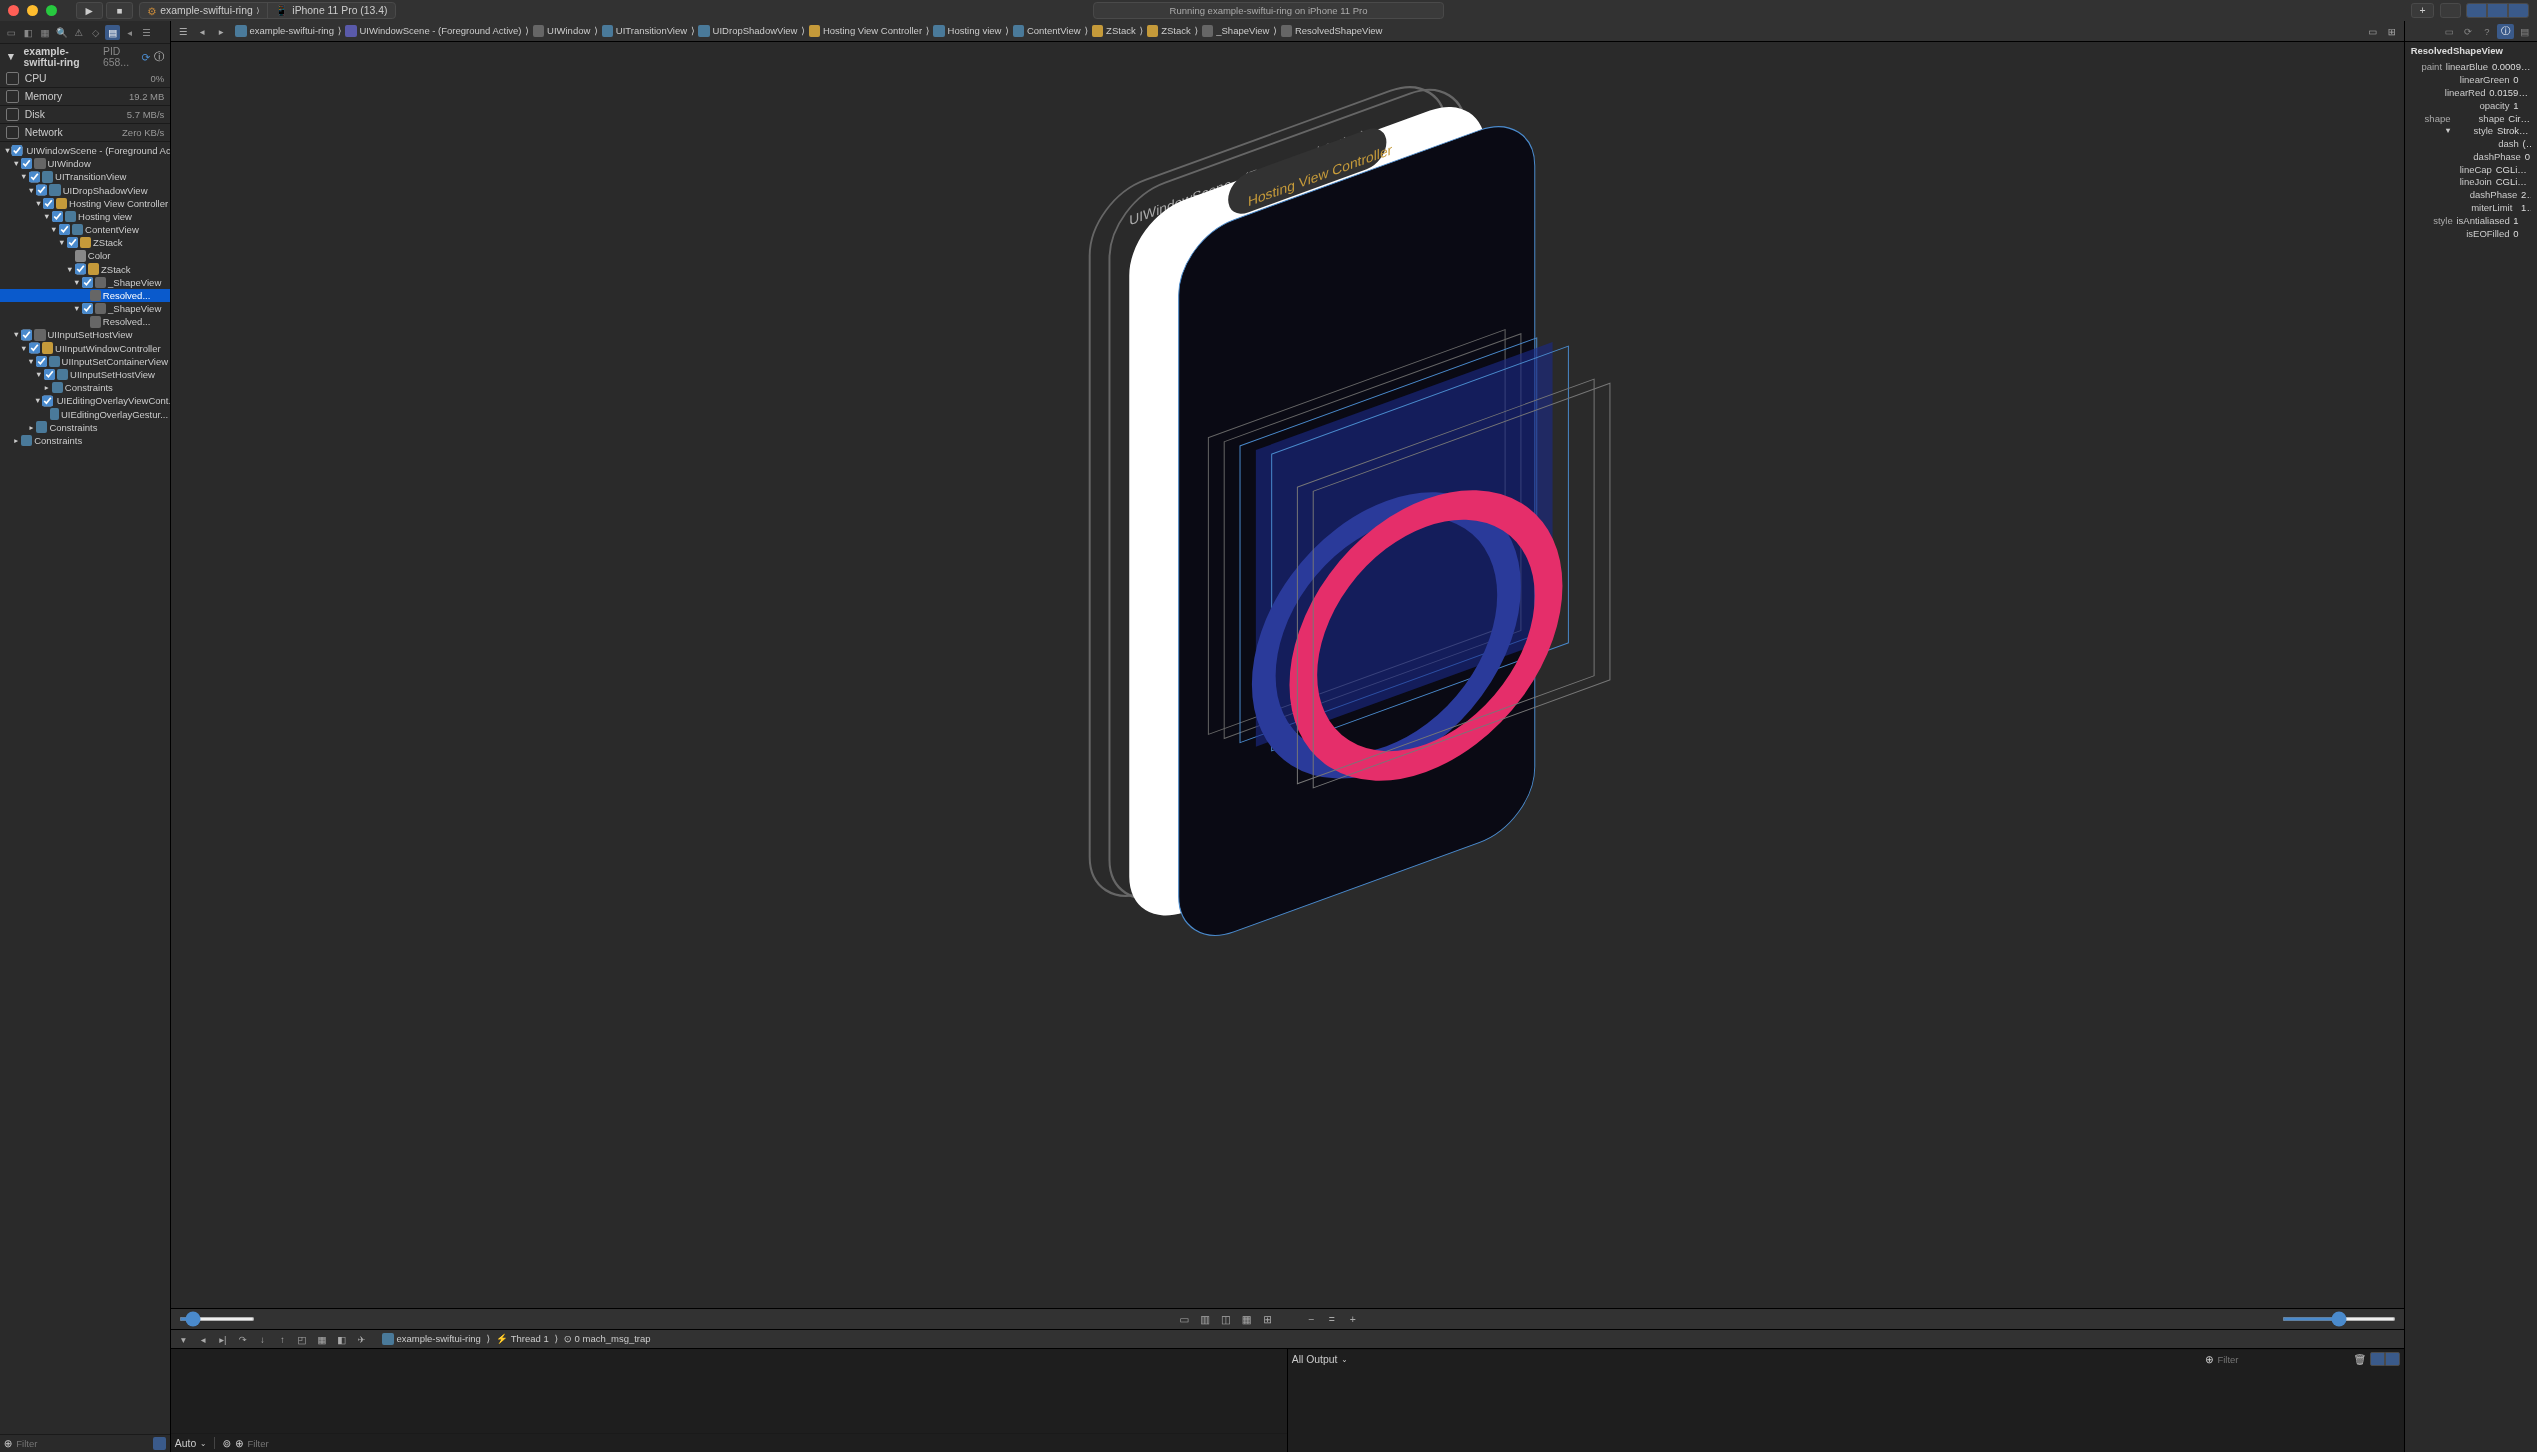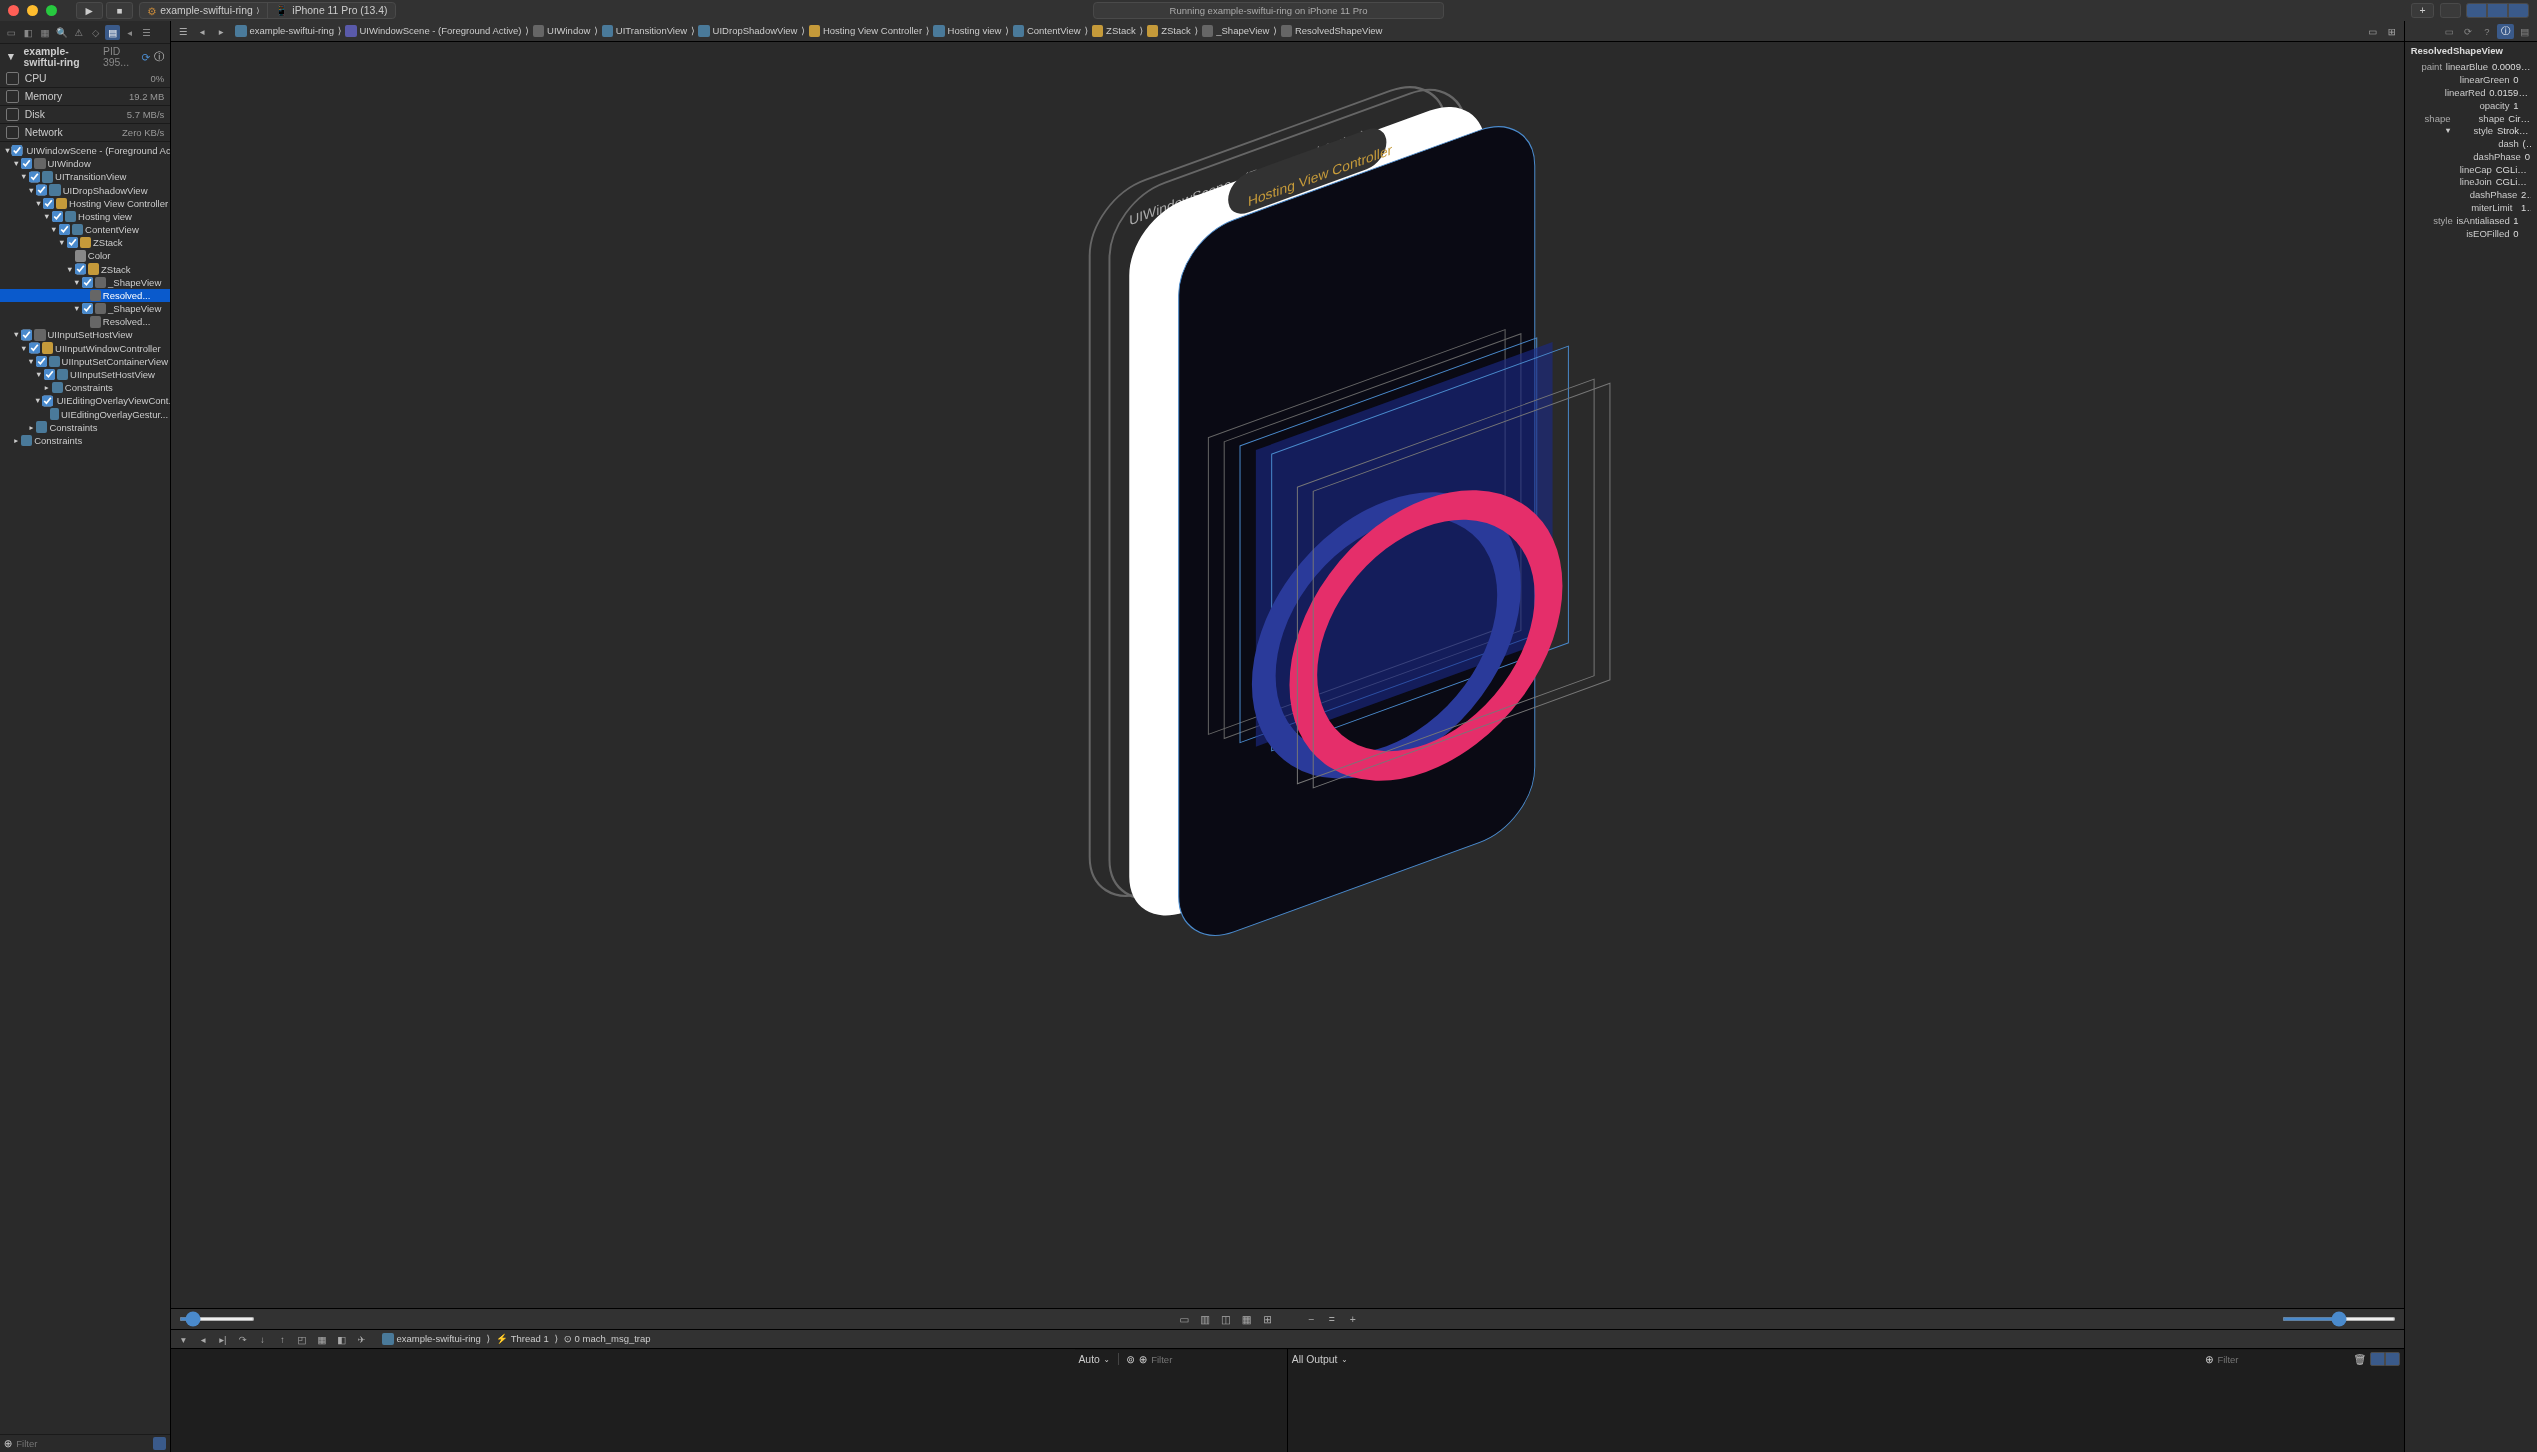--- a/index.html
+++ b/index.html
@@ -75,21 +75,21 @@
 .slider-sm { width: 76px; }
 .ctrl-mid { margin-left: auto; margin-right: auto; display: flex; gap: 3.8px; }
 .ctrl-ic { width: 17px; height: 15px; display: flex; align-items: center; justify-content: center; color: #aaa; }
 .slider-lg { width: 114px; }
 
 
 .debugbar { height: 19px; background: #323232; display: flex; align-items: center; padding: 0 3.8px; gap: 2.8px; border-top: 0.9px solid #000; font-size: 9.5px; }
 .db-btn { width: 17px; height: 15px; display: flex; align-items: center; justify-content: center; color: #aaa; }
 .db-crumbs { display: flex; align-items: center; gap: 1.9px; margin-left: 5.7px; }
 .debug-content { height: 104px; display: flex; background: #1e1e1e; border-top: 0.9px solid #000; }
-.debug-left { flex: 1; border-right: 0.9px solid #000; display: flex; }
+.debug-left { flex: 1; border-right: 0.9px solid #000; display: flex; flex-direction: column; }
 .debug-right { flex: 1; display: flex; flex-direction: column; }
 .debug-body { flex: 1; padding: 1.9px 5.7px; font-family: "SF Mono", Menlo, monospace; font-size: 9.5px; }
 .lldb { color: #5ac55a; }
 .debug-footer { height: 19px; display: flex; align-items: center; padding: 0 3.8px; gap: 3.8px; border-top: 0.9px solid #1a1a1a; }
 .debug-footer input { flex: 1; background: transparent; border: none; color: #ccc; font-size: 9.5px; outline: none; }
 .footer-seg { display: flex; }
 .footer-seg .sg { width: 15px; height: 13.3px; border: 0.9px solid #4a4a4a; }
 .footer-seg .sg.active { background: #3a5a8a; }
 .footer-seg .sg:first-child { border-radius: 1.9px 0 0 1.9px; }
 .footer-seg .sg:last-child { border-radius: 0 1.9px 1.9px 0; }
@@ -159,21 +159,21 @@
       <div class="nav-icon">◇</div>
       <div class="nav-icon active">▤</div>
       <div class="nav-icon">◂</div>
       <div class="nav-icon">☰</div>
     </div>
     <div class="nav-content">
       <div class="proc-header">
         <span class="tg">▼</span>
         <span class="ic" style="background:#5a8acc"></span>
         <span style="font-weight:600">example-swiftui-ring</span>
-        <span style="color:#888">PID 395...</span>
+        <span style="color:#888">PID 658...</span>
         <span class="refresh">⟳</span>
         <span>ⓘ</span>
       </div>
       <div class="gauge-row">
           <span class="gauge-ic"></span>
           <span>CPU</span>
           <span class="gauge-val">0%</span>
         </div>
       <div class="gauge-row">
           <span class="gauge-ic"></span>

